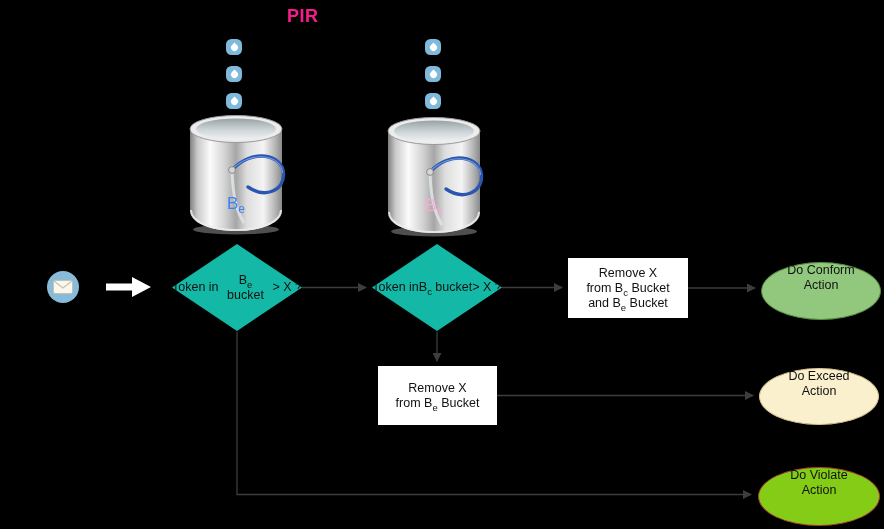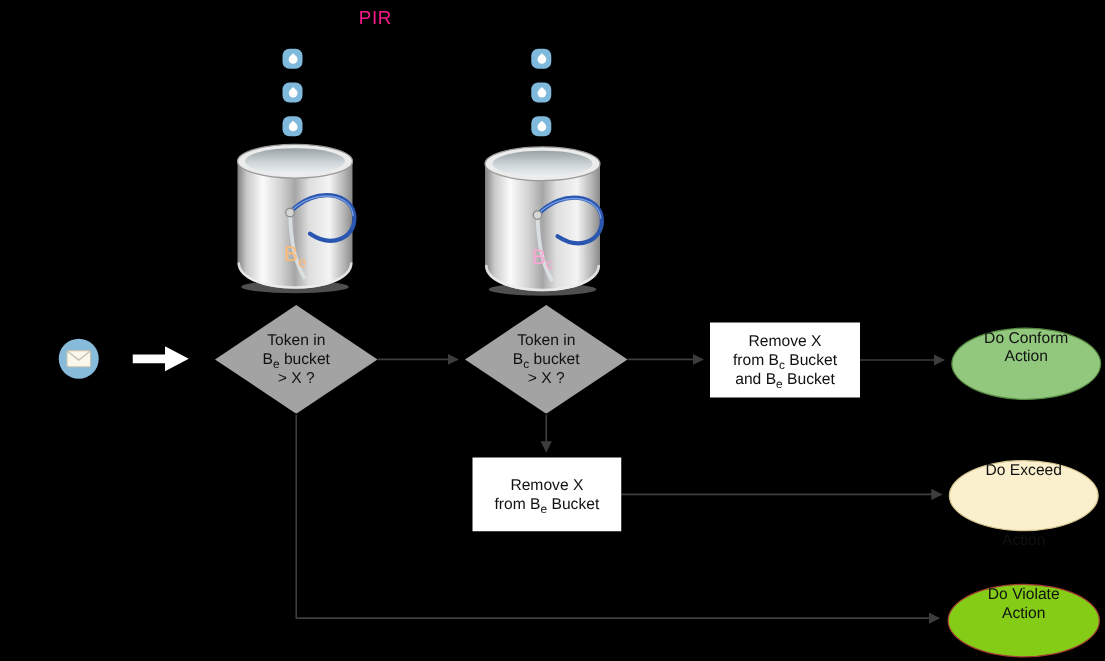--- a/index.html
+++ b/index.html
@@ -1,20 +1,20 @@
 <!DOCTYPE html>
 <html><head>
 <meta charset="utf-8">
 <style>
   html,body{margin:0;padding:0;background:#000;}
   .canvas{position:relative;width:884px;height:529px;background:#000;
           font-family:"Liberation Sans",sans-serif;overflow:hidden;}
 
   
-  .pir{position:absolute;left:287px;top:6px;font-size:15px;font-weight:normal;letter-spacing:.5px;}
+  .pir{position:absolute;left:287px;top:6px;font-size:18px;font-weight:bold;letter-spacing:.5px;}
 
   
   .drop{position:absolute;width:16px;height:16px;border-radius:5.5px;background:#7FB9DC;z-index:2;}
   .drop::after{content:"";position:absolute;left:4.5px;top:4.5px;width:7px;height:7px;
                background:#fff;border-radius:0 50% 50% 50%;transform:rotate(45deg);}
 
   
   .bucket{position:absolute;width:100px;height:124px;z-index:2;}
   .bucket svg{position:absolute;left:0;top:0;width:100%;height:100%;}
   .bucket-label{position:absolute;top:82px;left:0;width:100%;text-align:center;
@@ -25,36 +25,36 @@
   .packet{position:absolute;left:47px;top:271px;width:32px;height:32px;border-radius:50%;
           background:#87BBD9;display:flex;align-items:center;justify-content:center;z-index:2;}
 
   
   .flow-arrow{position:absolute;left:106px;top:277px;z-index:2;}
 
   
   .connectors{position:absolute;left:0;top:0;z-index:1;}
 
   
-  .diamond{position:absolute;background:#a3a3a3;z-index:2;
+  .diamond{position:absolute;background:#14b8a6;z-index:2;
            clip-path:polygon(50% 0,100% 50%,50% 100%,0 50%);
-           display:flex;flex-direction:column;align-items:center;justify-content:center;text-align:center;}
+           display:flex;flex-direction:row;align-items:center;justify-content:center;text-align:center;}
   .proc{position:absolute;background:#fff;z-index:2;
         display:flex;flex-direction:column;align-items:center;justify-content:center;text-align:center;}
   .oval{position:absolute;border-radius:50%;z-index:2;border:1px solid transparent;
         display:flex;flex-direction:column;align-items:center;justify-content:flex-start;text-align:center;}
   .tl{font-size:12.5px;line-height:15px;color:#111;}
   .tl sub{font-size:9.5px;line-height:0;}
 
   #d1{left:172px;top:244px;width:130px;height:87px;}
   #d2{left:372px;top:244px;width:130px;height:87px;}
   #p1{left:568px;top:258px;width:120px;height:60px;}
   #p2{left:378px;top:366px;width:119px;height:59px;}
   #o-conform{left:761px;top:262px;width:118px;height:56px;}
-  #o-exceed{left:759px;top:368px;width:118px;height:55px;gap:41px;}
+  #o-exceed{left:759px;top:368px;width:118px;height:55px;}
   #o-violate{left:758px;top:467px;width:120px;height:57px;}
 </style>
 </head>
 <body>
 
 <div class="canvas">
 
   <svg width="0" height="0" style="position:absolute" aria-hidden="true">
     <defs>
       <linearGradient id="g-metal" x1="0" y1="0" x2="1" y2="0">
@@ -91,21 +91,21 @@
       <ellipse cx="50" cy="117.5" rx="43" ry="5" fill="#8f8f8f" opacity="0.55"></ellipse>
       <path d="M4,17 L4,99 C4,110.5 24,119 50,119 C76,119 96,110.5 96,99 L96,17 Z" fill="url(#g-metal)"></path>
       <path d="M5,98 C5,109.5 24,118 50,118 C76,118 95,109.5 95,98" fill="none" stroke="#ededed" stroke-width="2" opacity="0.85"></path>
       <ellipse cx="50" cy="17" rx="46" ry="13.5" fill="#ececec" stroke="#9a9a9a" stroke-width="1"></ellipse>
       <ellipse cx="50" cy="17" rx="40" ry="10.5" fill="url(#g-inner)"></ellipse>
       <path d="M46,60 C47,83 50,98 58,111" stroke="#dde3e6" stroke-width="3" fill="none" opacity="0.9"></path>
       <path d="M46,58 C66,36 97,42 97.5,62 C98,78 80,87 62,75" stroke="#2A56B0" stroke-width="3.4" fill="none" stroke-linecap="round"></path>
       <path d="M46,57.5 C66,37.5 96,43 96.5,61" stroke="#7da3e8" stroke-width="1.1" fill="none" opacity="0.9"></path>
       <circle cx="46" cy="58" r="3.4" fill="#d6d6d6" stroke="#898989" stroke-width="1"></circle>
     </svg>
-    <div class="bucket-label" style="color: #fdba74;">B<sub>e</sub></div>
+    <div class="bucket-label" style="color: #3b82f6;">B<sub>e</sub></div>
   </div>
 
   <div class="bucket" style="left:384px;top:114px">
     <svg viewBox="0 0 100 124">
       <ellipse cx="50" cy="117.5" rx="43" ry="5" fill="#8f8f8f" opacity="0.55"></ellipse>
       <path d="M4,17 L4,99 C4,110.5 24,119 50,119 C76,119 96,110.5 96,99 L96,17 Z" fill="url(#g-metal)"></path>
       <path d="M5,98 C5,109.5 24,118 50,118 C76,118 95,109.5 95,98" fill="none" stroke="#ededed" stroke-width="2" opacity="0.85"></path>
       <ellipse cx="50" cy="17" rx="46" ry="13.5" fill="#ececec" stroke="#9a9a9a" stroke-width="1"></ellipse>
       <ellipse cx="50" cy="17" rx="40" ry="10.5" fill="url(#g-inner)"></ellipse>
       <path d="M46,60 C47,83 50,98 58,111" stroke="#dde3e6" stroke-width="3" fill="none" opacity="0.9"></path>

